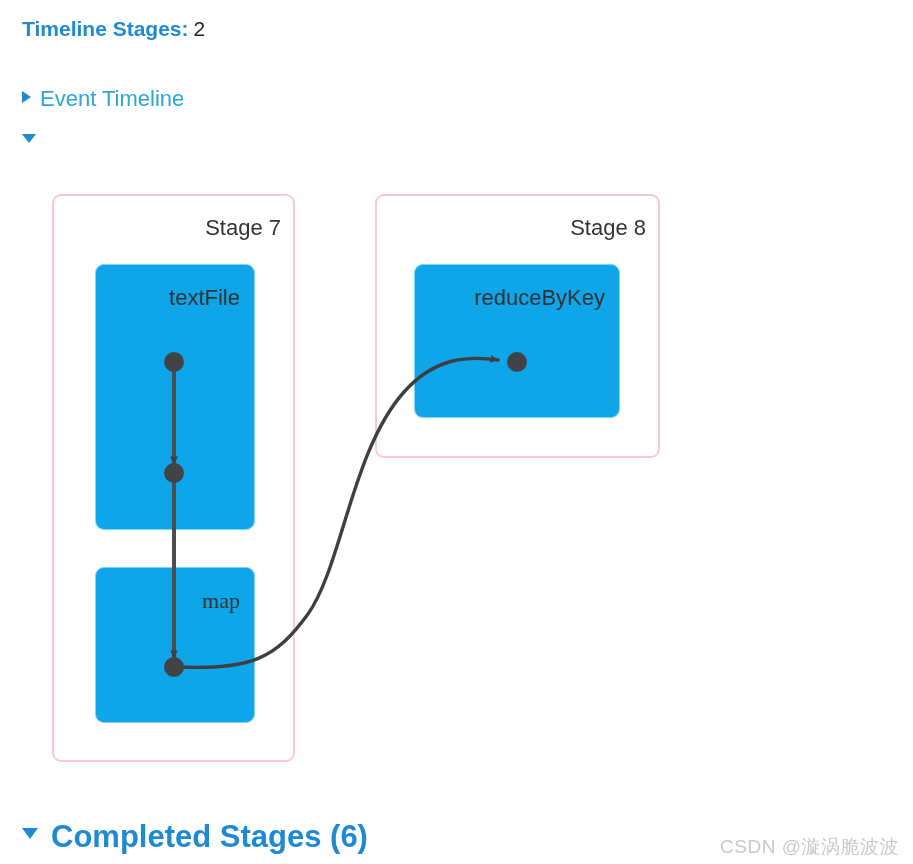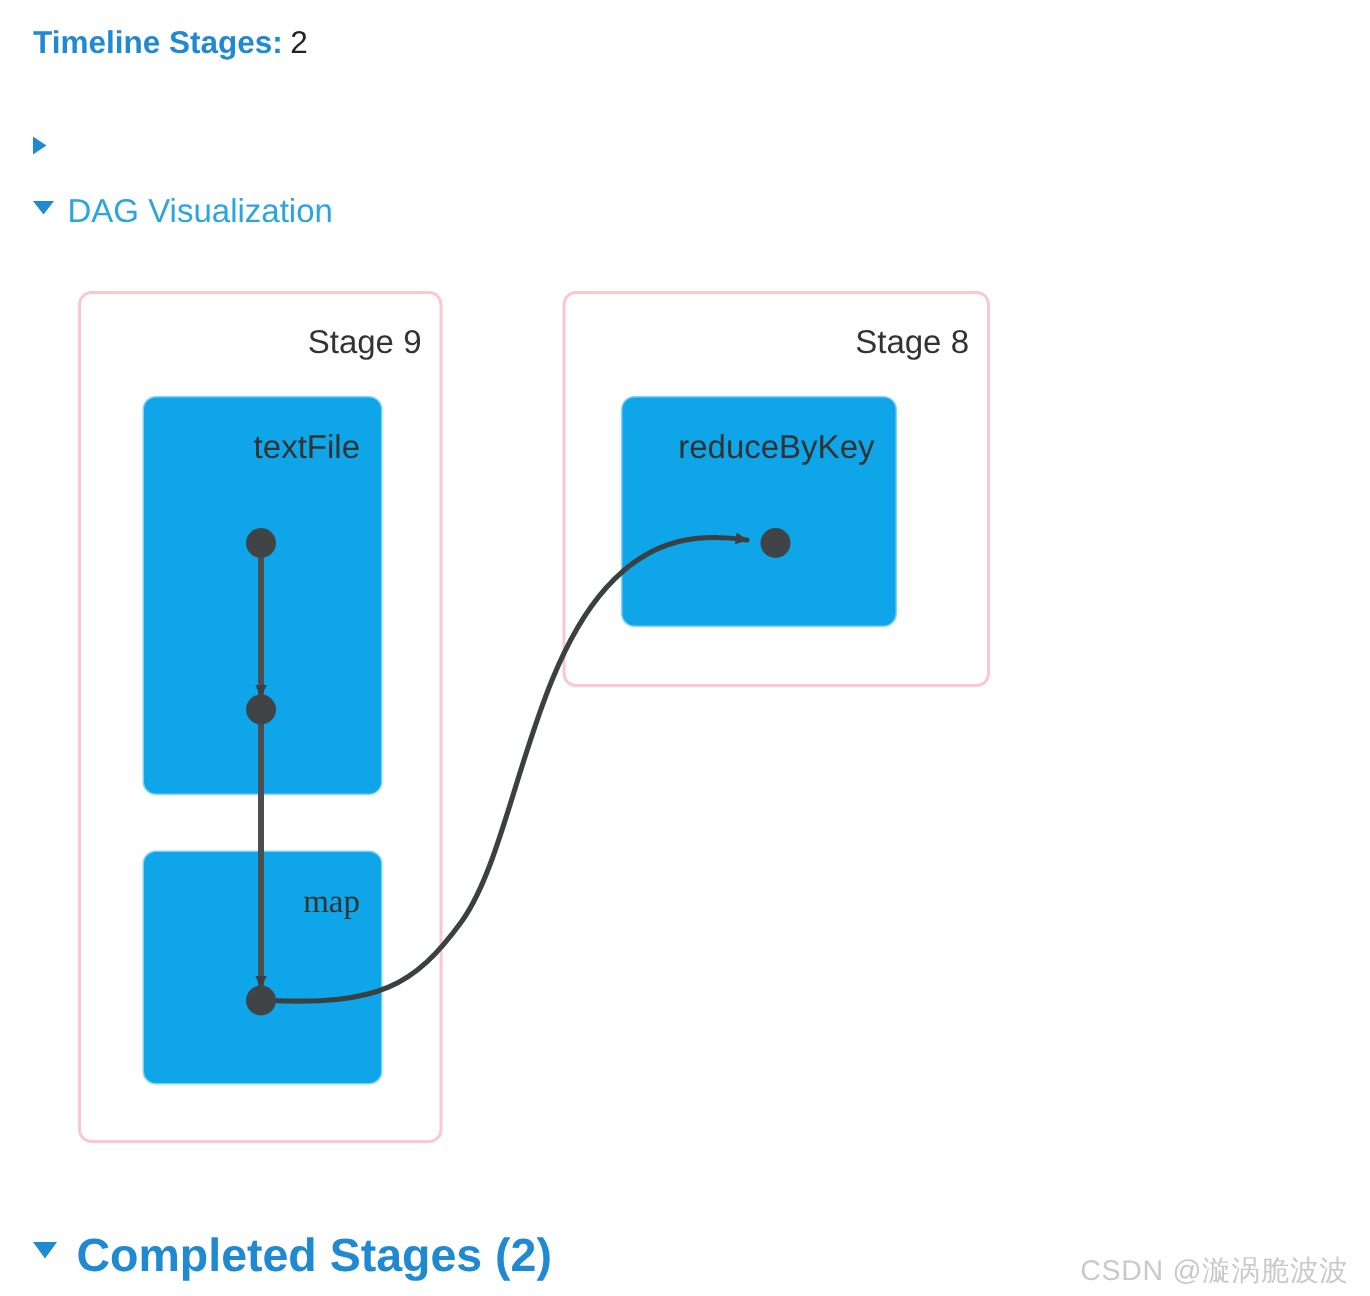--- a/index.html
+++ b/index.html
@@ -151,46 +151,46 @@
   }
 </style>
 </head>
 <body>
 
 <div id="summary-line">
   <span class="sum-label">Timeline Stages:</span><span class="sum-value">2</span>
 </div>
 
 <div class="toggle-row" id="row-event-timeline">
-  <span class="tri right"></span>
+  <span class="tri right"></span><span class="toggle-label">Event Timeline</span>
 </div>
 
 <div class="toggle-row" id="row-dag-visualization">
-  <span class="tri down"></span><span class="toggle-label">DAG Visualization</span>
+  <span class="tri down"></span>
 </div>
 
 <div id="dag-canvas">
 
   <div class="stage-box" id="stage-box-0" style="left:52px; top:24px; width:243px; height:568px;">
-    <div class="stage-label">Stage 9</div>
+    <div class="stage-label">Stage 7</div>
   </div>
 
   <div class="rdd-box" id="rdd-box-textfile" style="left:95px; top:94px; width:160px; height:266px;">
     <div class="rdd-label">textFile</div>
   </div>
 
   <div class="rdd-box" id="rdd-box-map" style="left:95px; top:397px; width:160px; height:156px;font-family:Liberation Serif, serif;">
     <div class="rdd-label">map</div>
   </div>
 
   <div class="stage-box" id="stage-box-1" style="left:375px; top:24px; width:285px; height:264px;">
     <div class="stage-label">Stage 8</div>
   </div>
 
-  <div class="rdd-box" id="rdd-box-reducebykey" style="left:414px; top:94px; width:184px; height:154px;">
+  <div class="rdd-box" id="rdd-box-reducebykey" style="left:414px; top:94px; width:206px; height:154px;">
     <div class="rdd-label">reduceByKey</div>
   </div>
 
   <svg id="dag-edges" viewBox="0 0 913 620">
     <defs>
       <marker id="arrow-head" markerWidth="9" markerHeight="9" refX="7.6" refY="4.5" orient="auto" markerUnits="userSpaceOnUse">
         <path d="M0,0.6 L8.4,4.5 L0,8.4 Z" fill="#3c4043"></path>
       </marker>
     </defs>
 
@@ -208,16 +208,16 @@
              C 436 186 470 186 498 190" fill="none" stroke="#3c4043" stroke-width="3.4" stroke-linecap="round" marker-end="url(#arrow-head)"></path>
 
     <circle cx="174" cy="192" r="10" fill="#404447"></circle>
     <circle cx="174" cy="303" r="10" fill="#404447"></circle>
     <circle cx="174" cy="497" r="10" fill="#404447"></circle>
     <circle cx="517" cy="192" r="10" fill="#404447"></circle>
   </svg>
 </div>
 
 <div id="completed-stages-heading">
-  <span class="tri down"></span><span>Completed Stages (2)</span>
+  <span class="tri down"></span><span>Completed Stages (6)</span>
 </div>
 
 <div id="watermark">CSDN @漩涡脆波波</div>
 
 </body></html>

